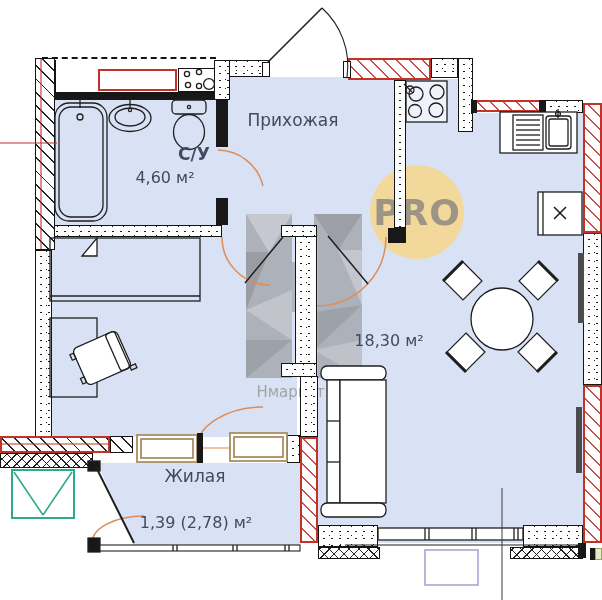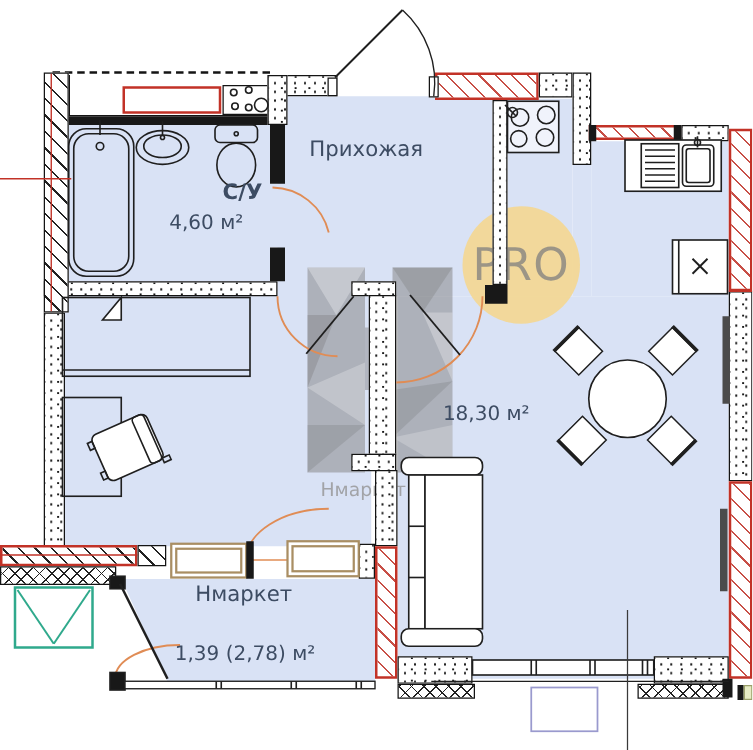--- a/index.html
+++ b/index.html
@@ -21,21 +21,21 @@
                       repeating-linear-gradient(-45deg,transparent 0 6px,#222 6px 7px);}
   .whitebox{background:#fff;border:1.6px solid #141414;}
   .redbox{background:#fff;border:2px solid #c23227;}
   .label{position:absolute;z-index:6;color:#3d4c63;text-align:center;line-height:1.05;}
   .rname{font-size:17px;}
   .rarea{font-size:16px;}
   #svgfx{position:absolute;left:0;top:0;z-index:4;}
   #wmsvg{position:absolute;left:0;top:0;z-index:2;}
   .procircle{position:absolute;left:370px;top:165px;width:94px;height:94px;border-radius:50%;
      background:rgba(243,215,147,0.93);z-index:2;display:flex;align-items:center;justify-content:center;}
-  .protext{font-size:36px;font-weight:normal;color:rgba(141,138,131,0.85);letter-spacing:1px;}
+  .protext{font-size:36px;font-weight:bold;color:rgba(141,138,131,0.85);letter-spacing:1px;}
   .brand{position:absolute;left:244px;top:383px;width:130px;z-index:2;font-size:15px;
      color:rgba(148,148,148,0.8);text-align:center;}
   .dash{position:absolute;z-index:3;border-top:2.6px dashed #141414;}
 </style>
 </head>
 <body>
 
 <div id="stage">
 
   <div class="floor" style="left:55px;top:100px;width:161px;height:125px;"></div>
@@ -304,19 +304,19 @@
         <line x1="0" y1="444" x2="110" y2="444" stroke="#c23227" stroke-width="1.2"></line>
       </g>
     </g>
   </svg>
 
   <div class="label rname" style="left:144px;top:146px;width:100px;font-weight:bold;">С/У</div>
   <div class="label rarea" style="left:105px;top:170px;width:120px;">4,60 м²</div>
 
   <div class="label rname" style="left:233px;top:112px;width:120px;">Прихожая</div>
 
-  <div class="label rarea" style="left:329px;top:323px;width:120px;">18,30 м²</div>
-
-
-  <div class="label rname" style="left:135px;top:468px;width:120px;">Нмаркет</div>
+  <div class="label rarea" style="left:329px;top:333px;width:120px;">18,30 м²</div>
+
+
+  <div class="label rname" style="left:135px;top:468px;width:120px;">Жилая</div>
   <div class="label rarea" style="left:111px;top:515px;width:170px;">1,39 (2,78) м²</div>
 
 </div>
 
 </body></html>

